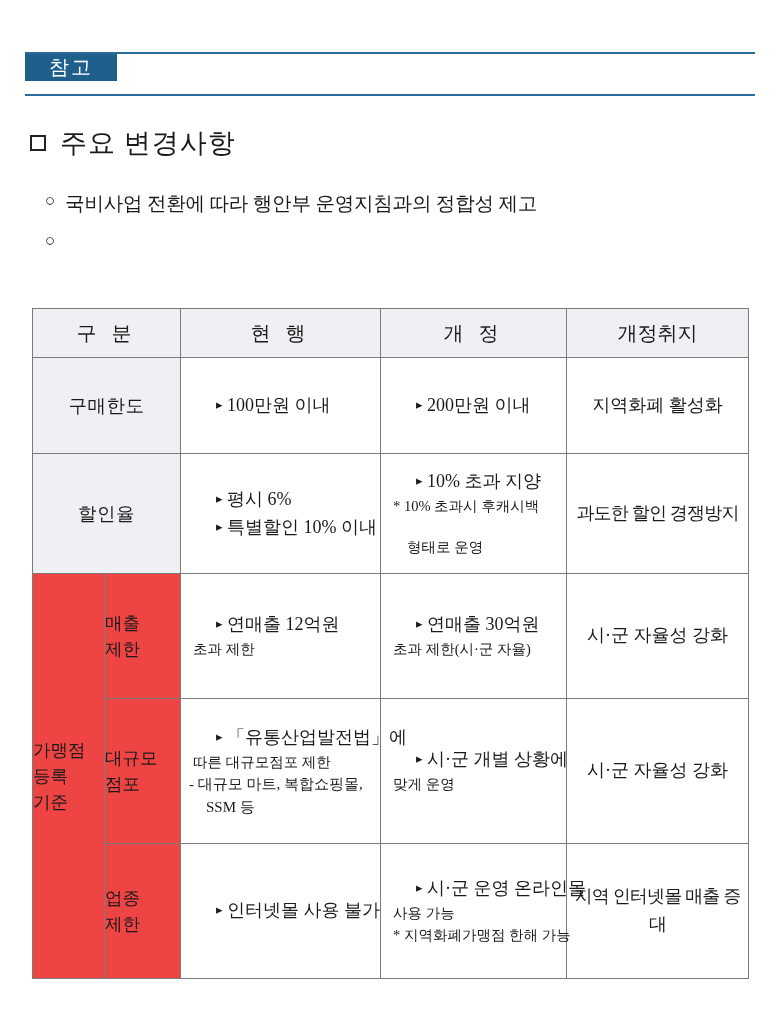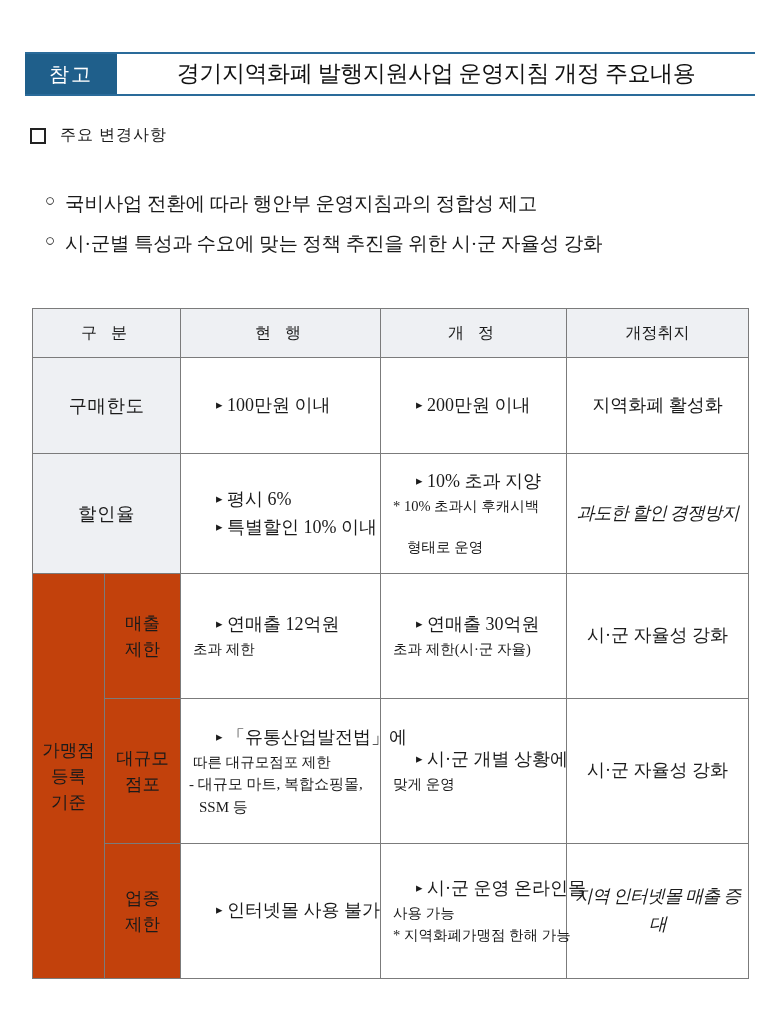--- a/index.html
+++ b/index.html
@@ -28,20 +28,21 @@
   .banner {
     position: absolute;
     left: 25px;
     top: 52px;
     width: 730px;
     height: 40px;
     display: flex;
     align-items: stretch;
     border-top: 2px solid #2a6b9a;
     border-bottom: 2px solid #2a6b9a;
+    flex-direction: column;
   }
   .banner-tag {
     width: 92px;
     background: #1f5f8b;
     color: #ffffff;
     font-size: 20px;
     letter-spacing: 2px;
     display: flex;
     align-items: center;
     justify-content: center;
@@ -56,21 +57,21 @@
     color: #111111;
     letter-spacing: -0.4px;
     padding-bottom: 2px;
   }
 
   
   .section-head {
     position: absolute;
     left: 30px;
     top: 125px;
-    font-size: 16px;
+    font-size: 27px;
     letter-spacing: 1px;
     display: flex;
     align-items: center;
     gap: 14px;
   }
   .sq {
     display: inline-block;
     width: 16px;
     height: 16px;
     border: 2px solid #222;
@@ -109,36 +110,36 @@
     table-layout: fixed;
   }
   table.main td, table.main th {
     border: 1px solid #7b7b7b;
     vertical-align: middle;
     padding: 0;
   }
   .hdr {
     background: #eef0f3;
     text-align: center;
-    font-size: 16px;
+    font-size: 20px;
     letter-spacing: 5px;
     height: 48px;
     font-weight: normal;
   }
   .hdr.plain { letter-spacing: 0px; margin-left: 13px; }
 
   .lbl {
     background: #eef0f3;
     text-align: center;
     font-size: 18.5px;
     letter-spacing: 0.5px;
   }
   .lbl-sm {
-    background: #c2410c;
-    text-align: center;
+    background: #ef4444;
+    text-align: left;
     font-size: 17.5px;
     line-height: 1.5;
   }
   .cell {
     padding: 10px 12px;
     font-size: 18px;
     line-height: 1.55;
   }
   .cell.center {
     text-align: center;
@@ -172,48 +173,46 @@
   .dash {
     display: block;
     font-size: 15px;
     padding-left: 8px;
     line-height: 1.5;
     white-space: nowrap;
   }
   .dash2 {
     display: block;
     font-size: 15px;
-    padding-left: 18px;
-    line-height: 1.5;
-  }
-  .tight { letter-spacing: -0.8px; font-style: italic; }
+    padding-left: 25px;
+    line-height: 1.5;
+  }
+  .tight { letter-spacing: -0.8px; }
 </style>
 </head>
 <body>
 
 <div class="page">
 
   <div class="banner">
     <div class="banner-tag">참고</div>
-    <div class="banner-title">경기지역화폐 발행지원사업 운영지침 개정 주요내용</div>
   </div>
 
   <div class="section-head">
     <span class="sq"></span>
     <span>주요 변경사항</span>
   </div>
 
   <div class="bullets">
     <div class="bullet">
       <span class="circ">○</span>
       <span>국비사업 전환에 따라 행안부 운영지침과의 정합성 제고</span>
     </div>
     <div class="bullet">
       <span class="circ">○</span>
-      <span>시·군별 특성과 수요에 맞는 정책 추진을 위한 시·군 자율성 강화</span>
     </div>
   </div>
 
   <div class="tbl-wrap">
     <table class="main">
       <colgroup>
         <col style="width:72px">
         <col style="width:76px">
         <col style="width:200px">
         <col style="width:186px">

